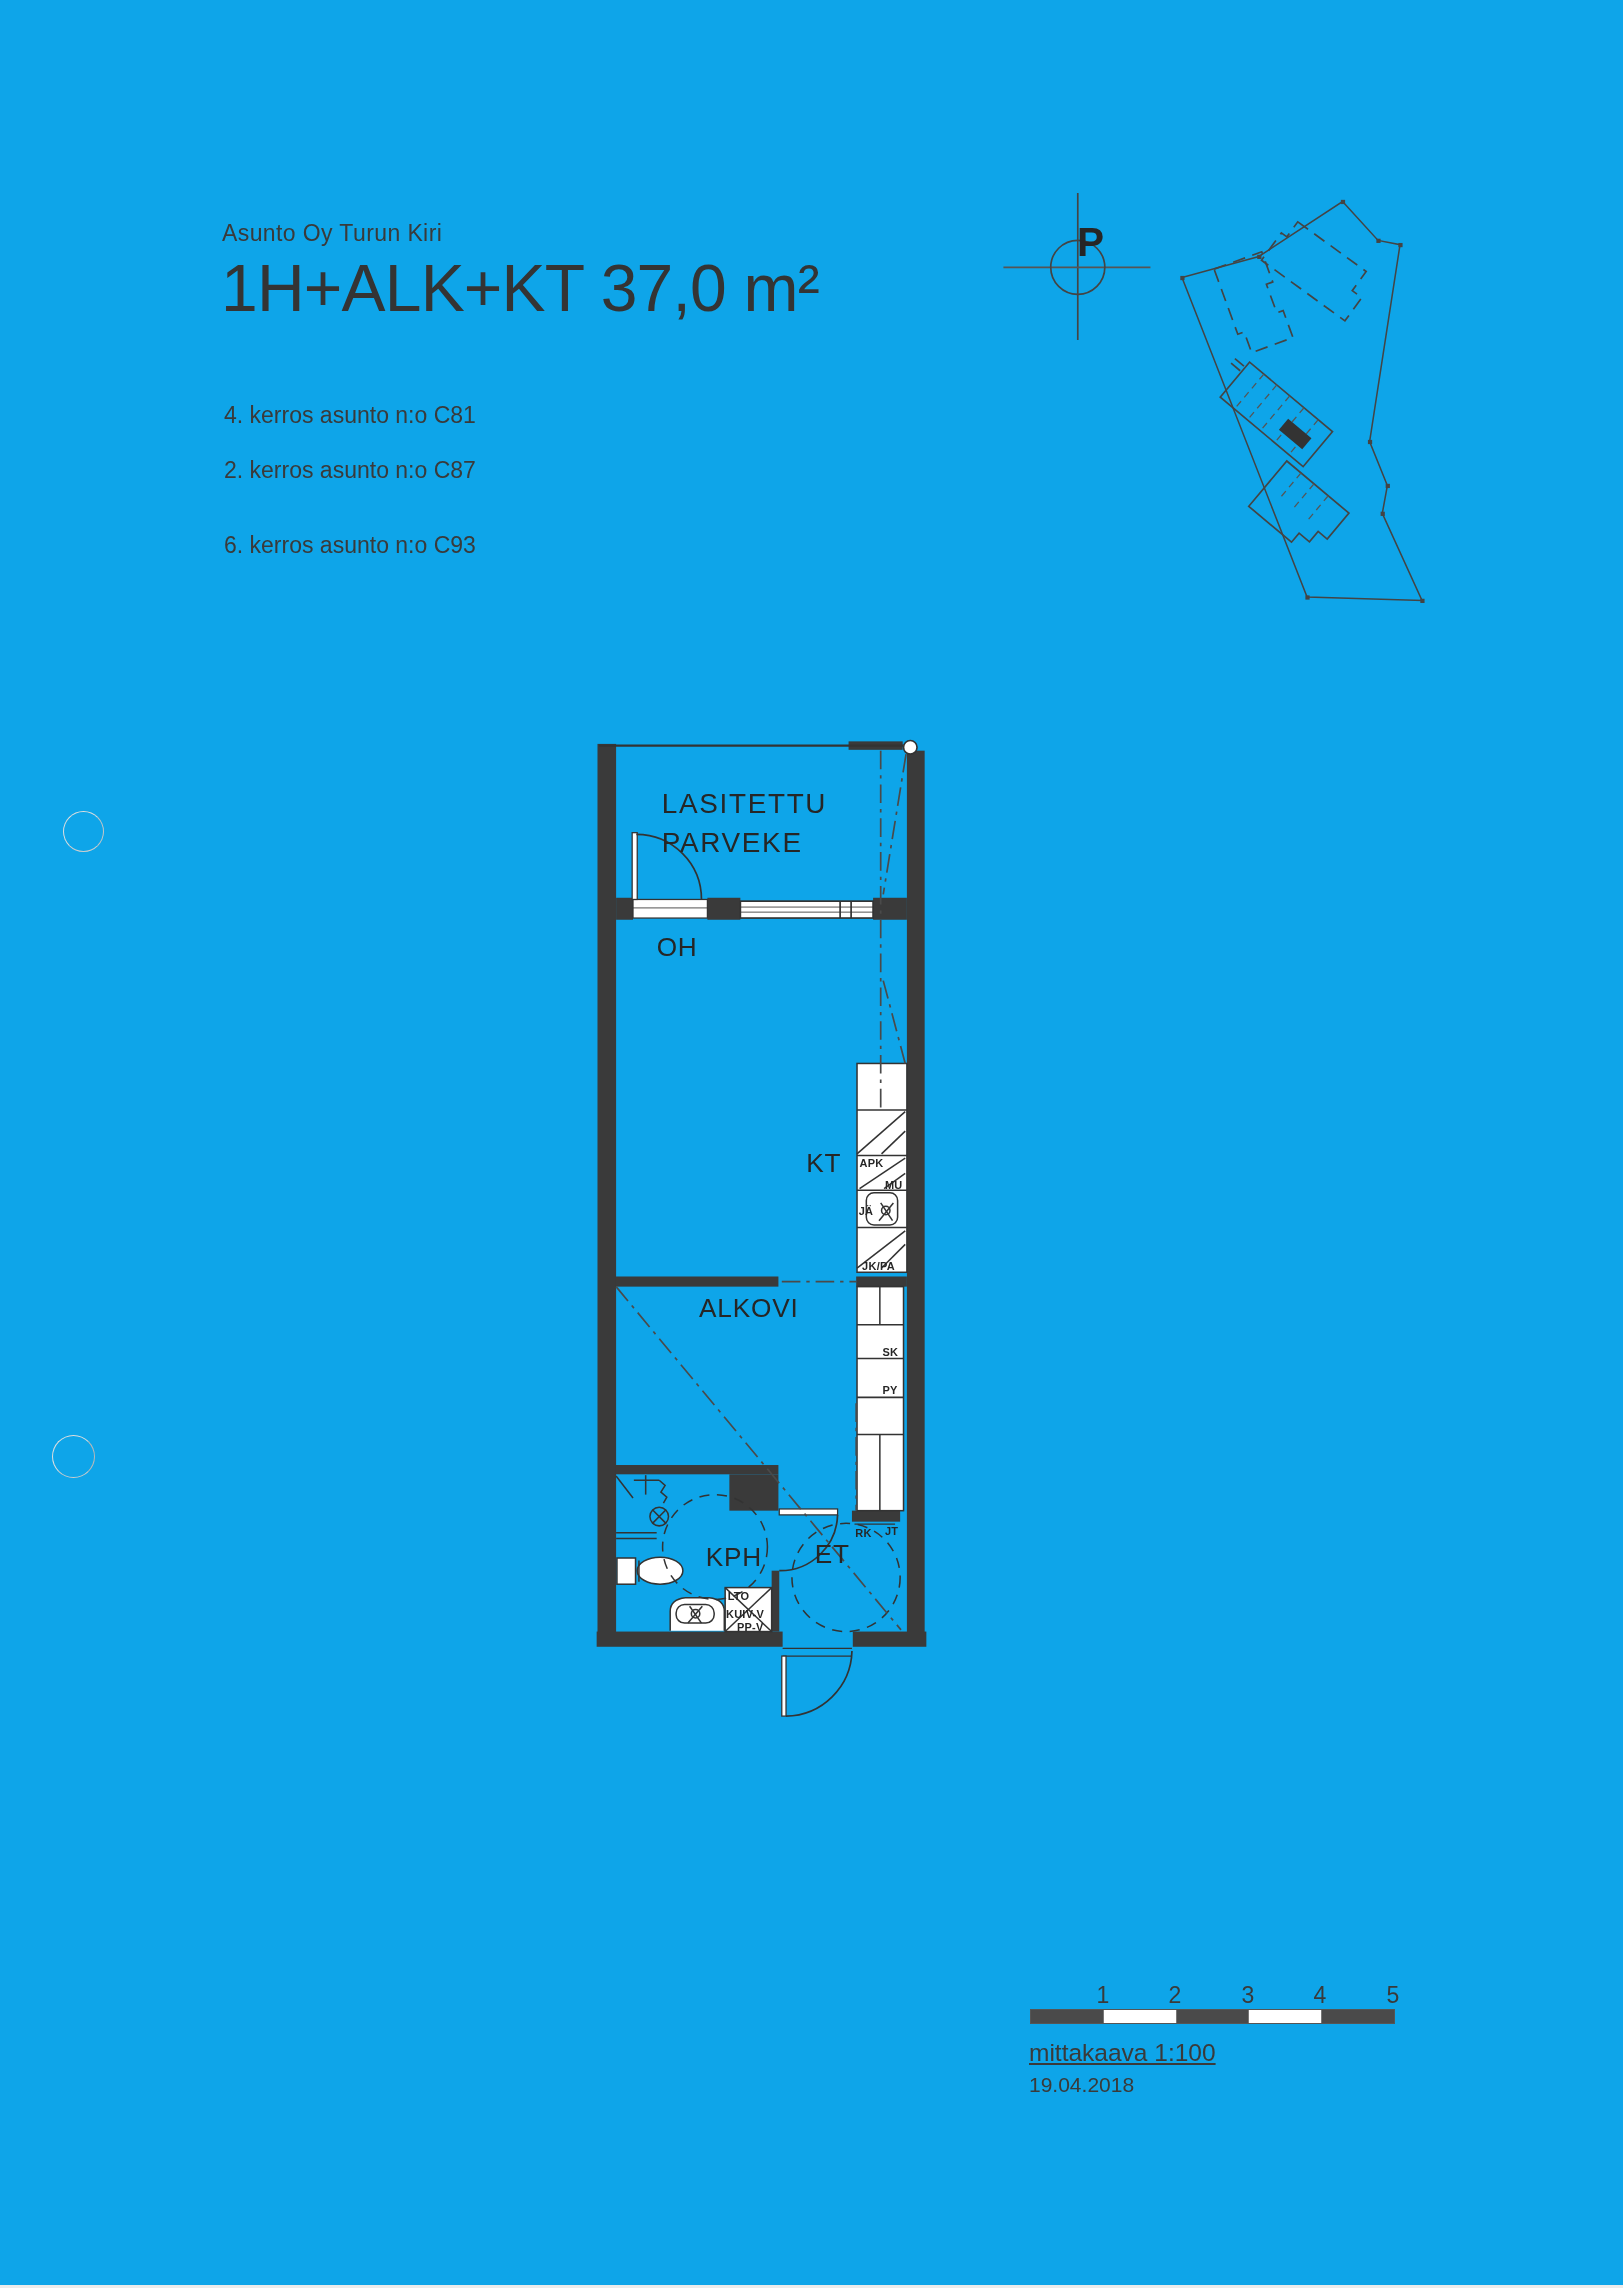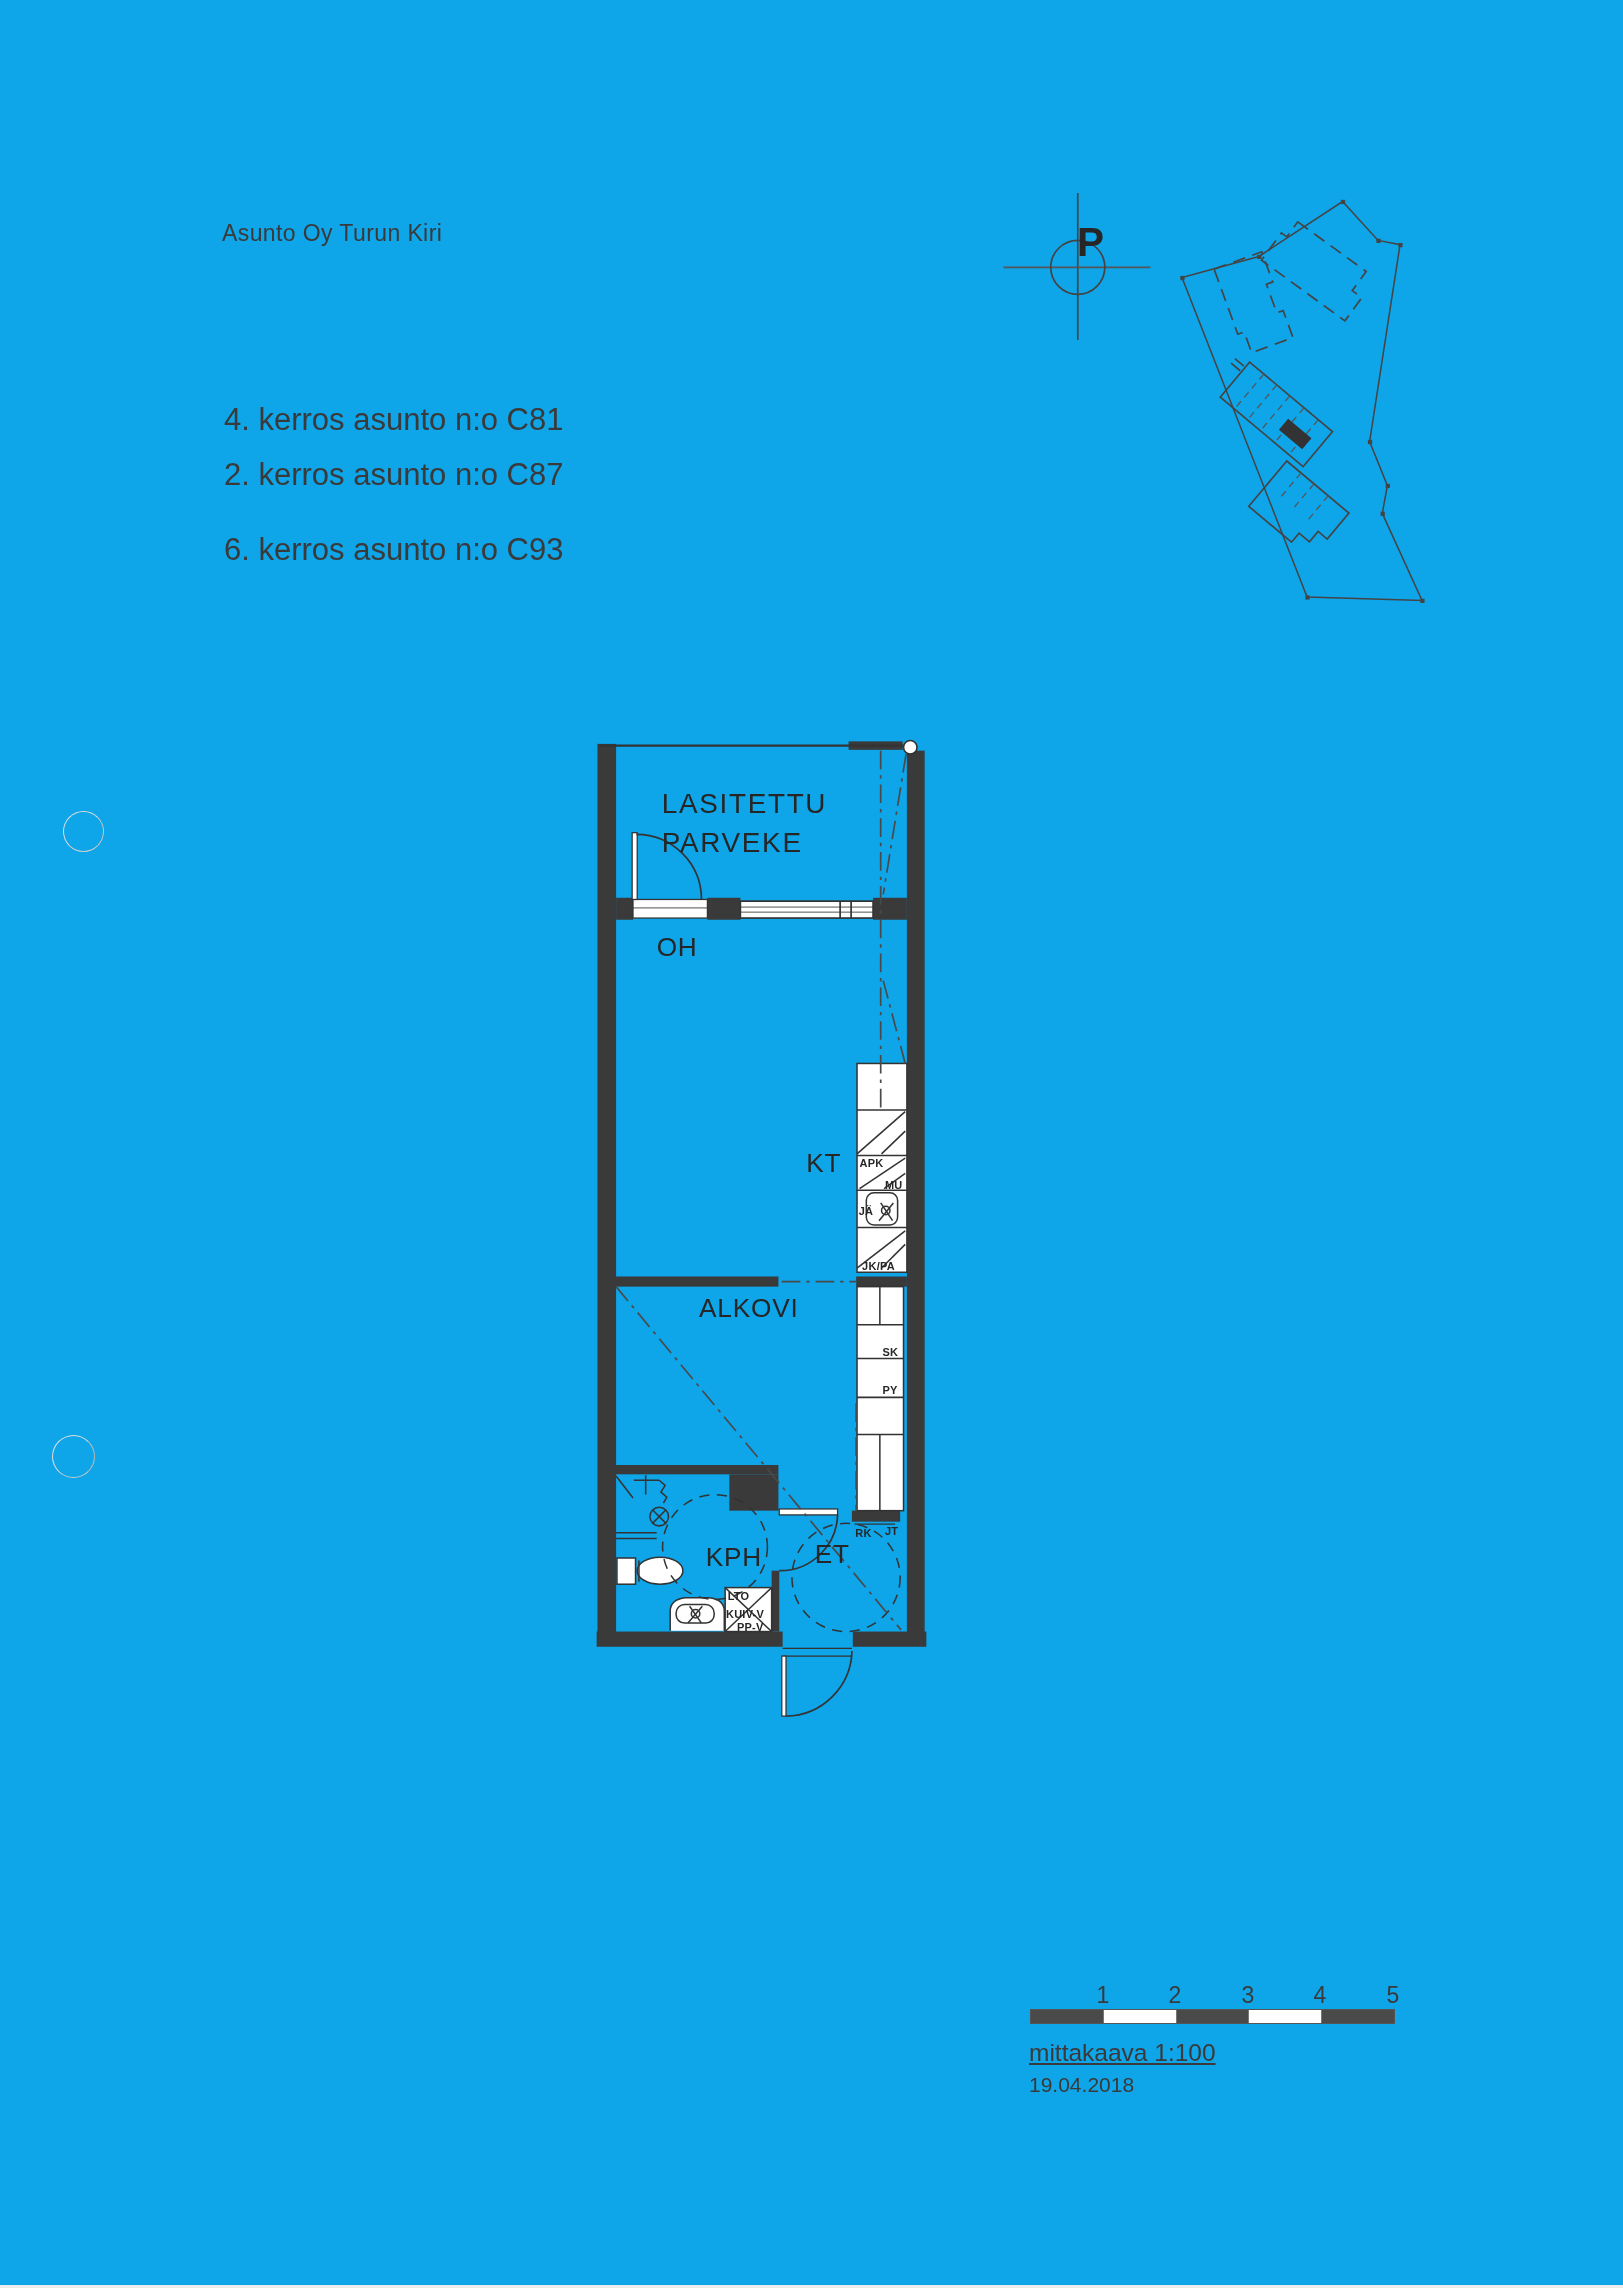--- a/index.html
+++ b/index.html
@@ -1,20 +1,20 @@
 <!DOCTYPE html>
 <html style="font-size:13.5px"><head>
 <meta charset="utf-8">
 <style>
   html,body{margin:0;padding:0;background:#ffffff;}
   .page{position:relative;width:1623px;height:2288px;background:#0ea5e9;
         font-family:"Liberation Sans",sans-serif;color:#2b2b2b;overflow:hidden;}
   .company{position:absolute;left:222px;top:220px;font-size:23px;color:#3a3a3a;letter-spacing:0.4px;}
   .title{position:absolute;left:221px;top:254px;font-size:66px;line-height:68px;color:#343434;letter-spacing:-0.8px;}
-  .floor-item{position:absolute;left:224px;font-size:31px;color:#3a3a3a;}
+  .floor-item{position:absolute;left:224px;font-size:23px;color:#3a3a3a;}
   .f0{top:402px}.f1{top:457px}.f2{top:532px}
   svg{position:absolute;}
   svg text{font-family:"Liberation Sans",sans-serif;fill:#262626;}
   .room-label{font-size:31px;letter-spacing:1px;}
   .balcony-label{font-size:33px;letter-spacing:2px;}
   .small-label{font-size:13px;font-weight:700;letter-spacing:.3px;}
   .scalebar{position:absolute;left:1030px;top:2009px;width:363px;height:12.7px;
             border:0.8px solid #555;display:flex;}
   .scalebar .seg{flex:1;}
   .seg.dark{background:#4a4a4a;}
@@ -26,20 +26,21 @@
   .punch1{left:63px;top:811px;width:39px;height:39px;border-right-color:#c6c6c6;border-bottom-color:#cecece;}
   .punch2{left:52px;top:1435px;width:41px;height:41px;border-right-color:#b9b9b9;border-bottom-color:#cccccc;}
   .bottom-edge{position:absolute;left:0;top:2285px;width:1623px;height:2.5px;background:#ececec;}
 </style>
 </head>
 <body>
 
 <div class="page">
 
   <div class="company">Asunto Oy Turun Kiri</div>
+  <div class="title">1H+ALK+KT 37,0 m²</div>
   <div class="floor-item f0">4. kerros asunto n:o C81</div>
   <div class="floor-item f1">2. kerros asunto n:o C87</div>
   <div class="floor-item f2">6. kerros asunto n:o C93</div>
 
   <svg style="left:989px;top:182px" width="186" height="169" viewBox="1170 215 220 200">
     <line x1="1275" y1="228" x2="1275" y2="402" stroke="#444" stroke-width="2"></line>
     <line x1="1187" y1="316" x2="1361" y2="316" stroke="#555" stroke-width="2"></line>
     <circle cx="1275" cy="316" r="32" fill="none" stroke="#444" stroke-width="2"></circle>
     <text x="1274" y="303" font-size="48" font-weight="700" fill="#333">P</text>
   </svg>

